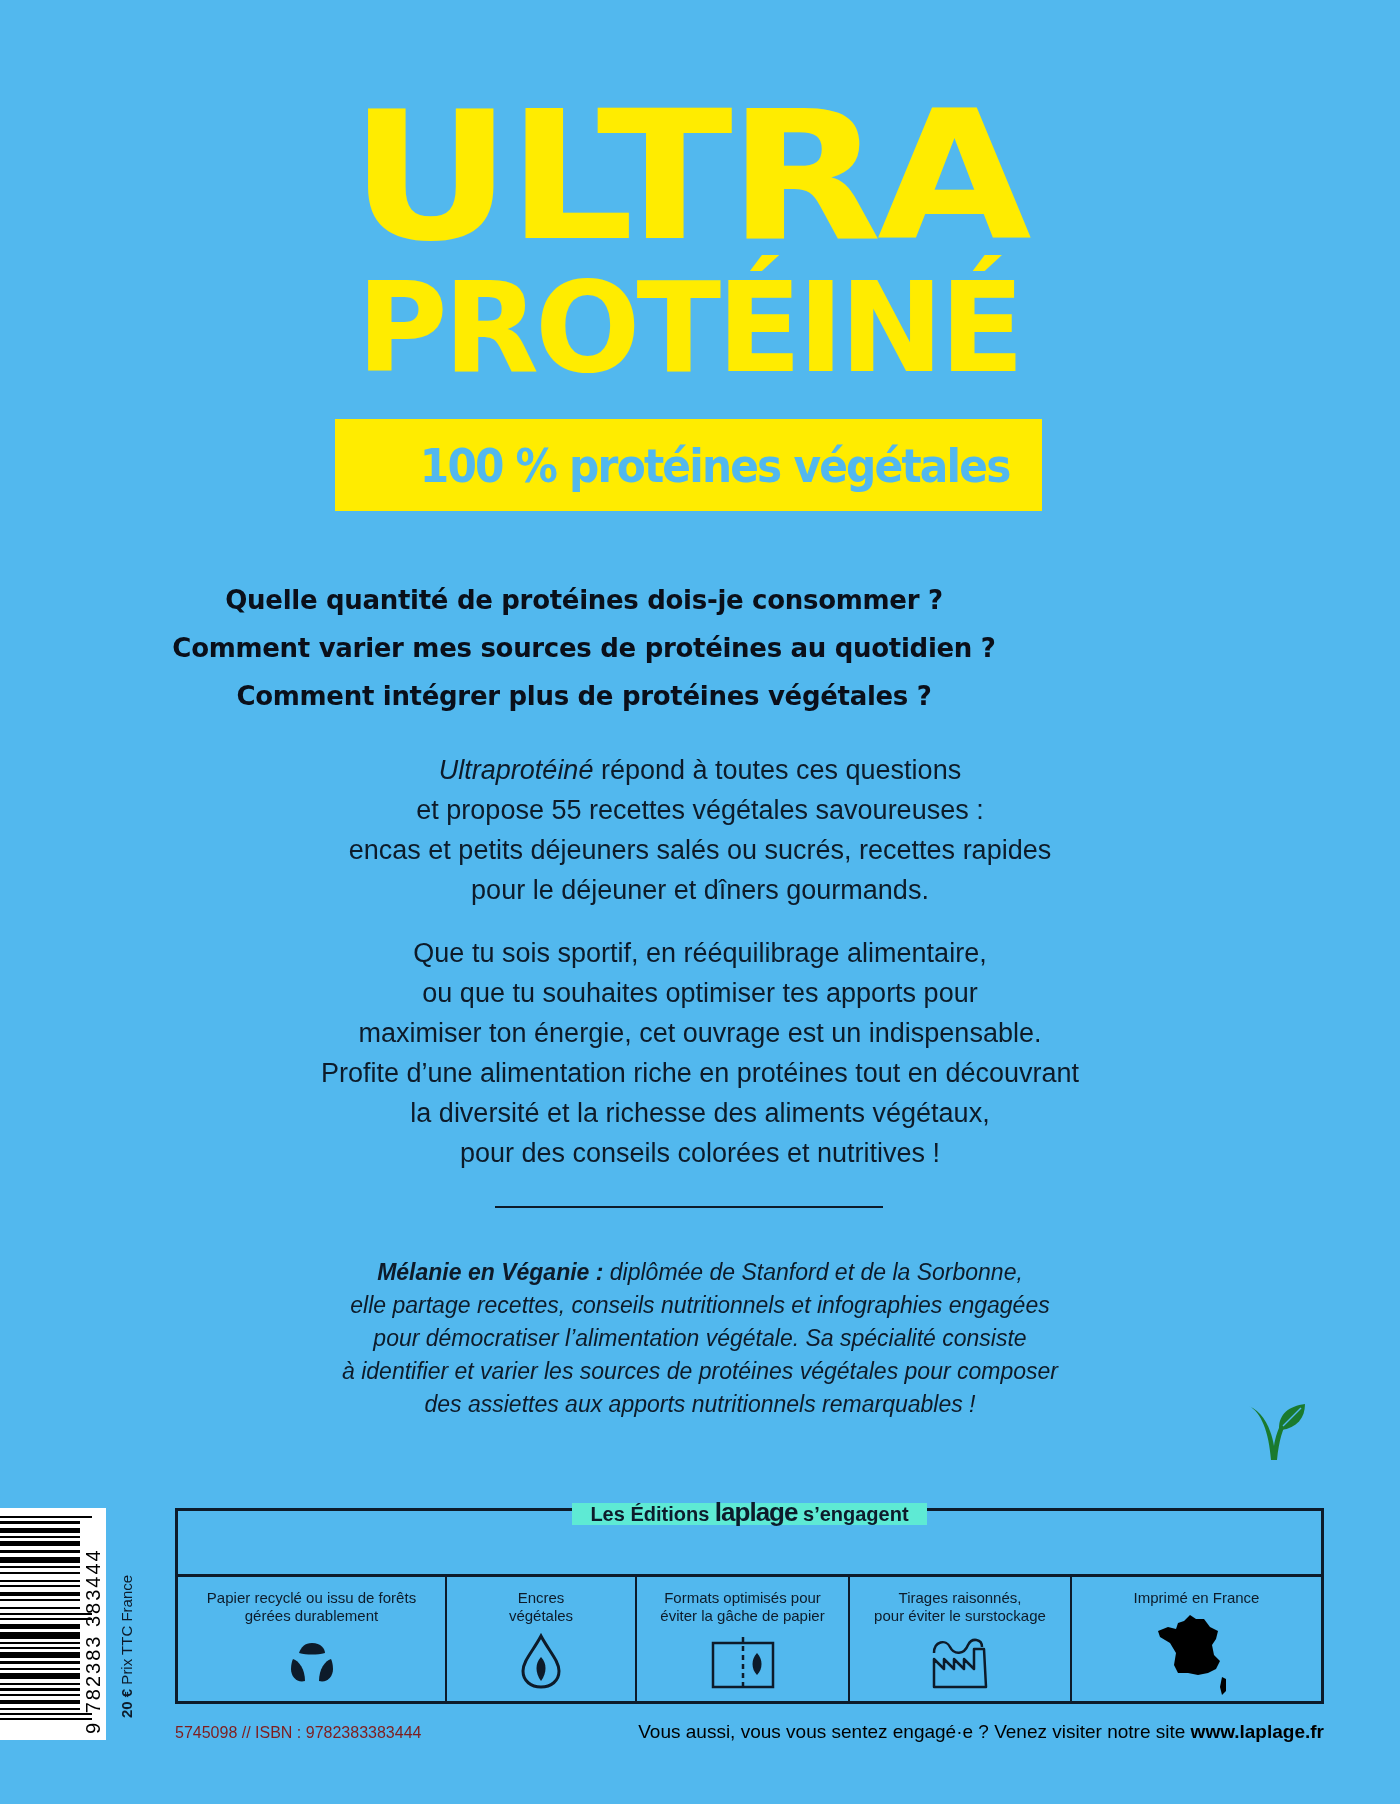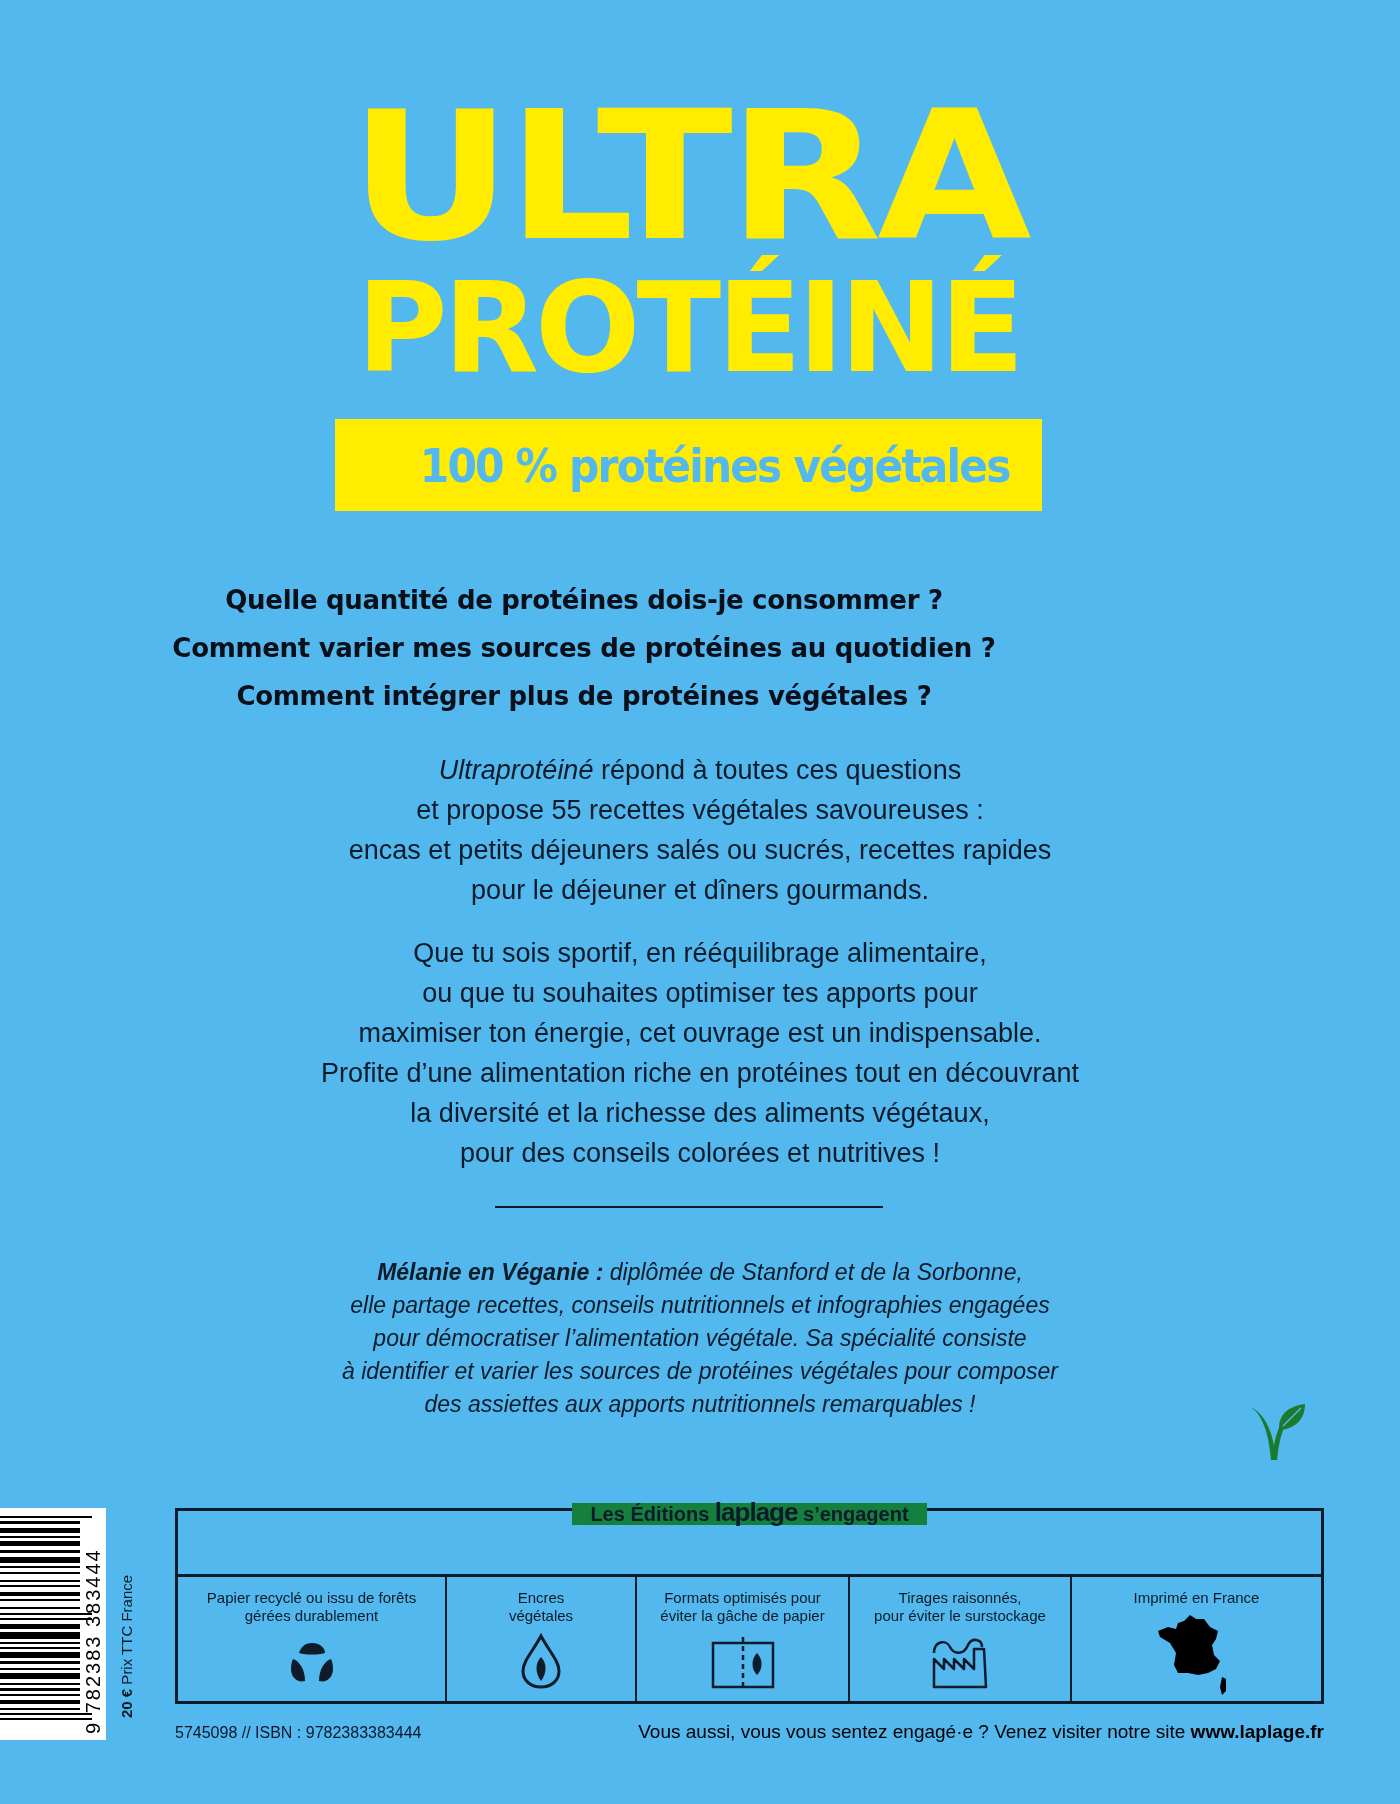--- a/index.html
+++ b/index.html
@@ -19,30 +19,30 @@
   .para div { height:40px; line-height:40px; }
   #p1 { top:750px; }
   #p2 { top:933px; }
   .divider { position:absolute; left:495px; top:1206px; width:388px; height:2px; background:#0d1b2a; }
   .author { position:absolute; left:0; width:1400px; top:1256px; text-align:center; font-style:italic; font-size:23px; color:#0d1b2a; font-family:"Liberation Sans", sans-serif; }
   .author div { height:33px; line-height:33px; }
   .author b { font-weight:bold; }
   .vegan-logo { position:absolute; left:1243px; top:1398px; width:70px; height:75px; }
   .eng-box { position:absolute; left:175px; top:1508px; width:1149px; height:196px; border:3px solid #0d1b2a; }
   .eng-header { position:absolute; left:0; right:0; top:-14px; text-align:center; }
-  .eng-header span.wrap { background:#15803d; padding:0 18px; font-family:"Liberation Sans", sans-serif; font-weight:bold; font-size:20px; color:#0d1b2a; }
+  .eng-header span.wrap { background:#5eead4; padding:0 18px; font-family:"Liberation Sans", sans-serif; font-weight:bold; font-size:20px; color:#0d1b2a; }
   .eng-header .brand { font-size:26px; letter-spacing:-1px; }
   .eng-sub { position:absolute; left:0; right:0; top:20px; text-align:center; font-weight:bold; font-size:19px; color:#0d1b2a; letter-spacing:-0.2px; }
   .eng-cells { position:absolute; left:0; right:0; top:63px; bottom:0; border-top:3px solid #0d1b2a; display:flex; }
   .cell { border-right:2px solid #0d1b2a; text-align:center; font-size:15px; line-height:18px; color:#0d1b2a; padding-top:12px; position:relative; }
   .cell:last-child { border-right:none; }
   .cell svg { position:absolute; left:50%; transform:translateX(-50%); }
   .barcode { position:absolute; left:0; top:1508px; width:106px; height:232px; background:#fff; }
   .price { position:absolute; left:118px; top:1718px; transform-origin:left top; transform:rotate(-90deg); font-size:15px; color:#0d1b2a; white-space:nowrap; }
-  .isbn { position:absolute; left:175px; top:1724px; font-size:16px; color:#0f172a; }
+  .isbn { position:absolute; left:175px; top:1724px; font-size:16px; color:#7f1d1d; }
   .visit { position:absolute; right:76px; top:1721px; font-size:19px; color:#000000; }
   .visit b { font-weight:bold; }
 </style>
 </head>
 <body>
 
 <div class="title-line" id="t1">ULTRA</div>
 <div class="title-line" id="t2">PROTÉINÉ</div>
 
 <div class="subtitle-box">

